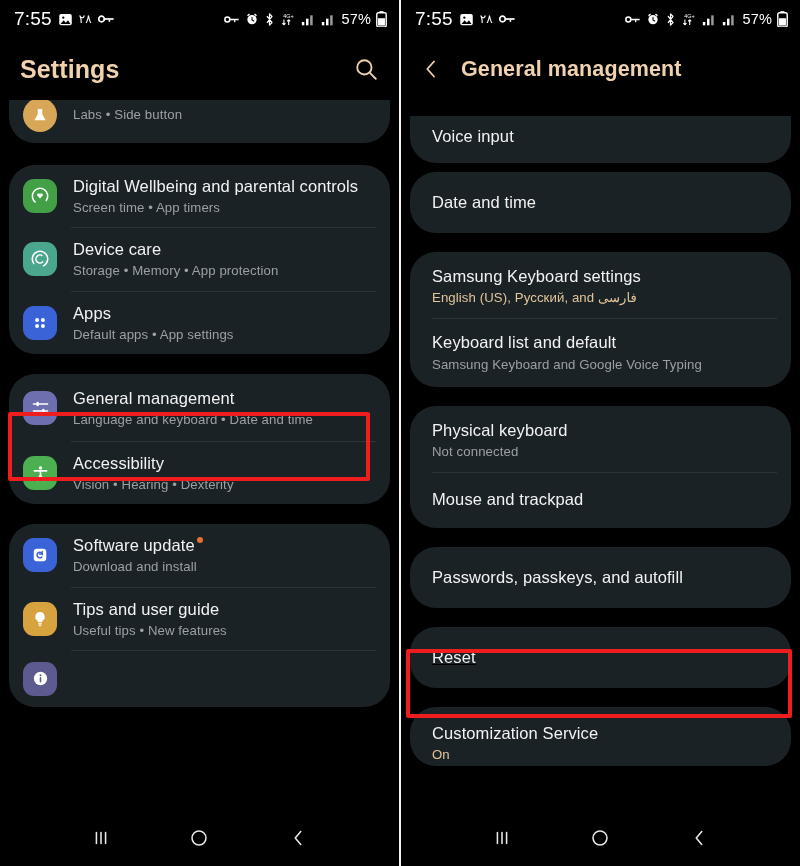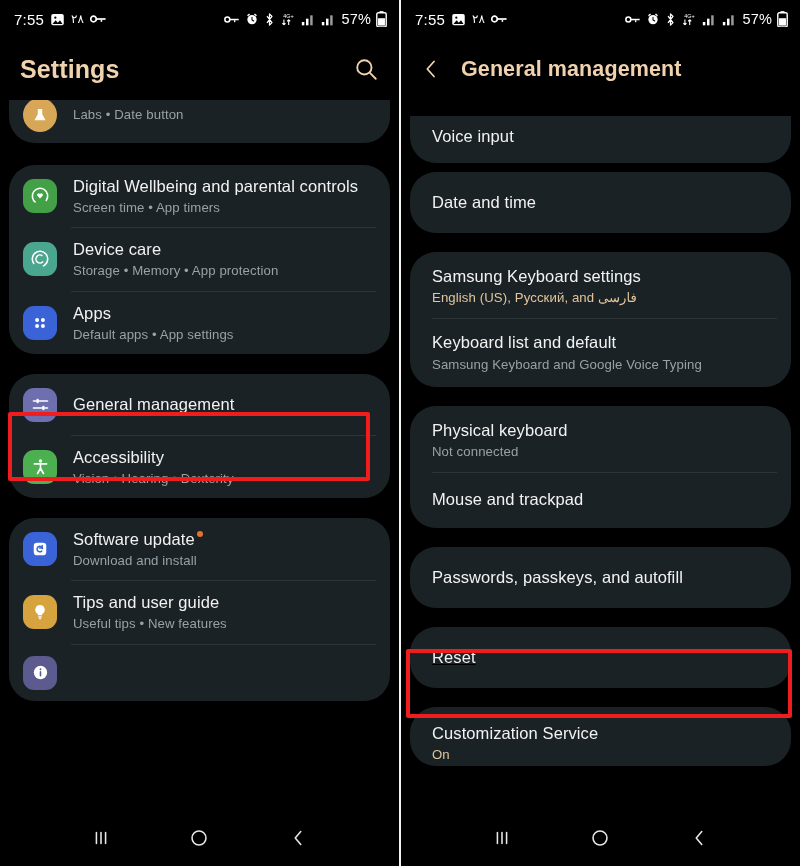--- a/index.html
+++ b/index.html
@@ -13,21 +13,21 @@
   .panel { position: relative; width: 399px; height: 866px; background: #000; overflow: hidden; }
   .panel.right { width: 401px; border-left: 2px solid #f2f2f2; }
 
   
   .statusbar {
     height: 38px; display: flex; align-items: center;
     padding: 0 12px 0 14px; color: #fff;
   }
   .sb-left { display: flex; align-items: center; gap: 6px; }
   .sb-right { margin-left: auto; display: flex; align-items: center; gap: 5px; }
-  .sb-time { font-size: 15px; letter-spacing: .2px; font-weight: 400; }
+  .sb-time { font-size: 19px; letter-spacing: .2px; font-weight: 400; }
   .sb-ar { font-size: 12px; }
   .sb-pct { font-size: 14.5px; letter-spacing: .2px; }
   .ico { display: inline-flex; align-items: center; justify-content: center; }
   .ico svg { display: block; }
 
   
   .header {
     height: 62px; display: flex; align-items: center;
     padding: 0 16px 0 20px;
   }
@@ -172,21 +172,21 @@
     <div class="content">
 
       <div class="card clip-top" style="margin-top:-24px;">
         <div class="row" style="padding-top:22px;">
           <div class="icon-wrap" style="background:#d7a757;border-radius:50%;">
             <svg width="18" height="18" viewBox="0 0 24 24">
                 <path d="M6 4h12M9 4v7L4.5 19h15L15 11V4" fill="#fff" opacity="0.95"></path>
               </svg>
           </div>
           <div class="texts">
-            <div class="sub" style="margin-top:0;">Labs  •  Date button</div>
+            <div class="sub" style="margin-top:0;">Labs  •  Side button</div>
           </div>
         </div>
       </div>
 
       <div class="card" style="margin-top:22px;">
         <div class="row">
           <div class="icon-wrap" style="background:#43a047;">
             <svg width="22" height="22" viewBox="0 0 24 24">
                 <circle cx="12" cy="12" r="8.4" fill="none" stroke="#fff" stroke-width="1.7" stroke-dasharray="40 13" transform="rotate(125 12 12)"></circle>
                 <path d="M12 14.6l-2.6-2.5a1.7 1.7 0 112.6-2.1 1.7 1.7 0 112.6 2.1z" fill="#fff"></path>
@@ -231,20 +231,21 @@
         <div class="row" style="padding-top:14px;padding-bottom:13px;">
           <div class="icon-wrap" style="background:#6e6fae;">
             <svg width="21" height="21" viewBox="0 0 24 24">
                 <path d="M4 8h16M4 16h16" stroke="#fff" stroke-width="1.9" stroke-linecap="round"></path>
                 <rect x="7.4" y="5.4" width="2.6" height="5.2" rx="1.2" fill="#fff"></rect>
                 <rect x="14" y="13.4" width="2.6" height="5.2" rx="1.2" fill="#fff"></rect>
               </svg>
           </div>
           <div class="texts">
             <div class="lbl">General management</div>
+            <div class="sub">Language and keyboard  •  Date and time</div>
           </div>
         </div>
         <div class="divider"></div>
         <div class="row">
           <div class="icon-wrap" style="background:#4caf50;">
             <svg width="21" height="21" viewBox="0 0 24 24">
                 <circle cx="12" cy="5.6" r="2" fill="#fff"></circle>
                 <path d="M5 9h14M12 9v5m0 0l-3.4 6M12 14l3.4 6" stroke="#fff" stroke-width="1.9" stroke-linecap="round" fill="none"></path>
               </svg>
           </div>

